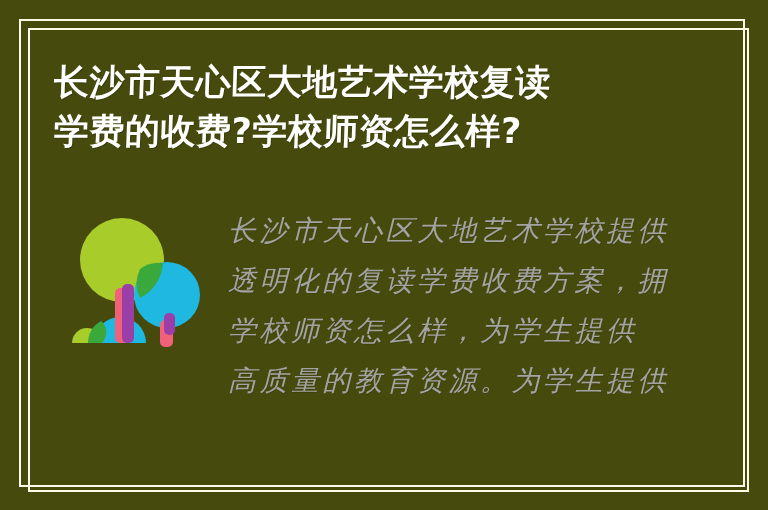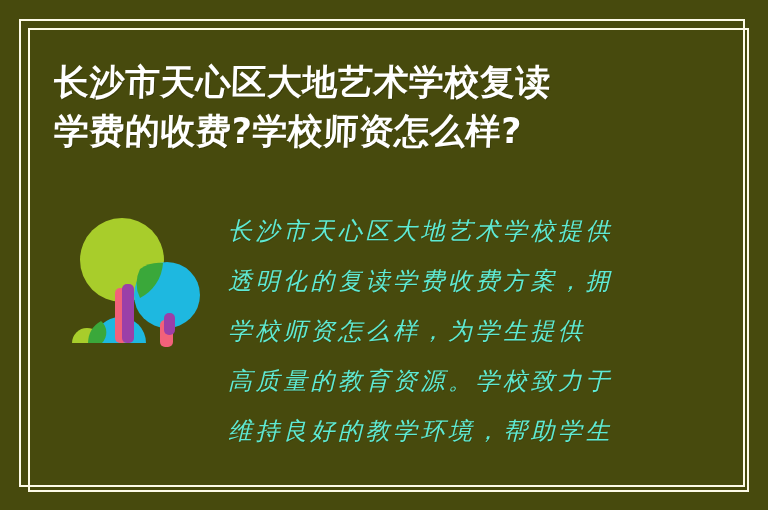--- a/index.html
+++ b/index.html
@@ -75,24 +75,24 @@
   }
 
   
   .body-block {
     position: absolute;
     left: 228px;
     top: 206px;
     width: 450px;
   }
   .body-line {
-    color: #5eead4;
+    color: #a3a3a3;
     font-family: "DejaVu Serif", "Liberation Serif", serif;
     font-style: italic;
-    font-size: 24px;
+    font-size: 28px;
     line-height: 50px;
     letter-spacing: 3.5px;
     white-space: nowrap;
     text-shadow: 0.5px 0.5px 0 rgba(0,0,0,0.12);
   }
 </style>
 </head>
 <body>
 
 <div id="poster">
@@ -126,17 +126,16 @@
 
       <rect x="90" y="108" width="13" height="27" rx="5" fill="#f2617a"></rect>
       <rect x="94" y="101" width="11" height="22" rx="5" fill="#9b3fa8"></rect>
     </svg>
   </div>
 
   <div class="body-block">
     <div class="body-line">长沙市天心区大地艺术学校提供</div>
     <div class="body-line">透明化的复读学费收费方案，拥</div>
     <div class="body-line">学校师资怎么样，为学生提供</div>
-    <div class="body-line">高质量的教育资源。学校致力于</div>
-    <div class="body-line">维持良好的教学环境，帮助学生</div>
+    <div class="body-line">高质量的教育资源。为学生提供</div>
   </div>
 
 </div>
 
 </body></html>

